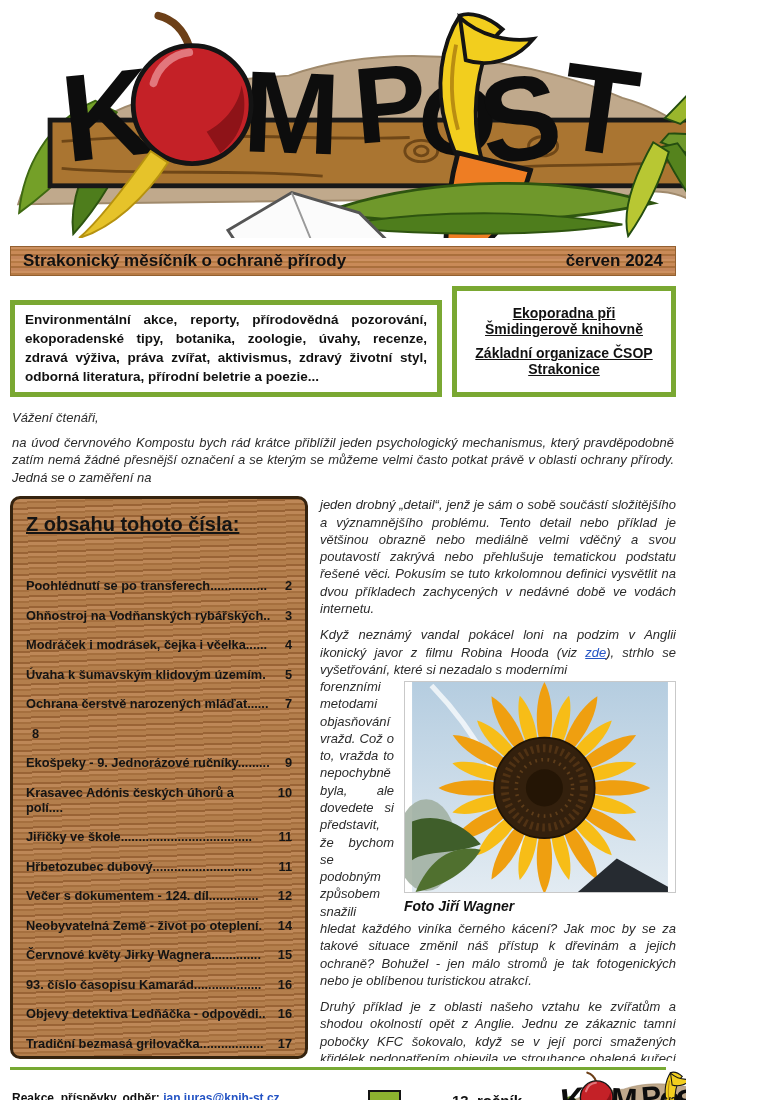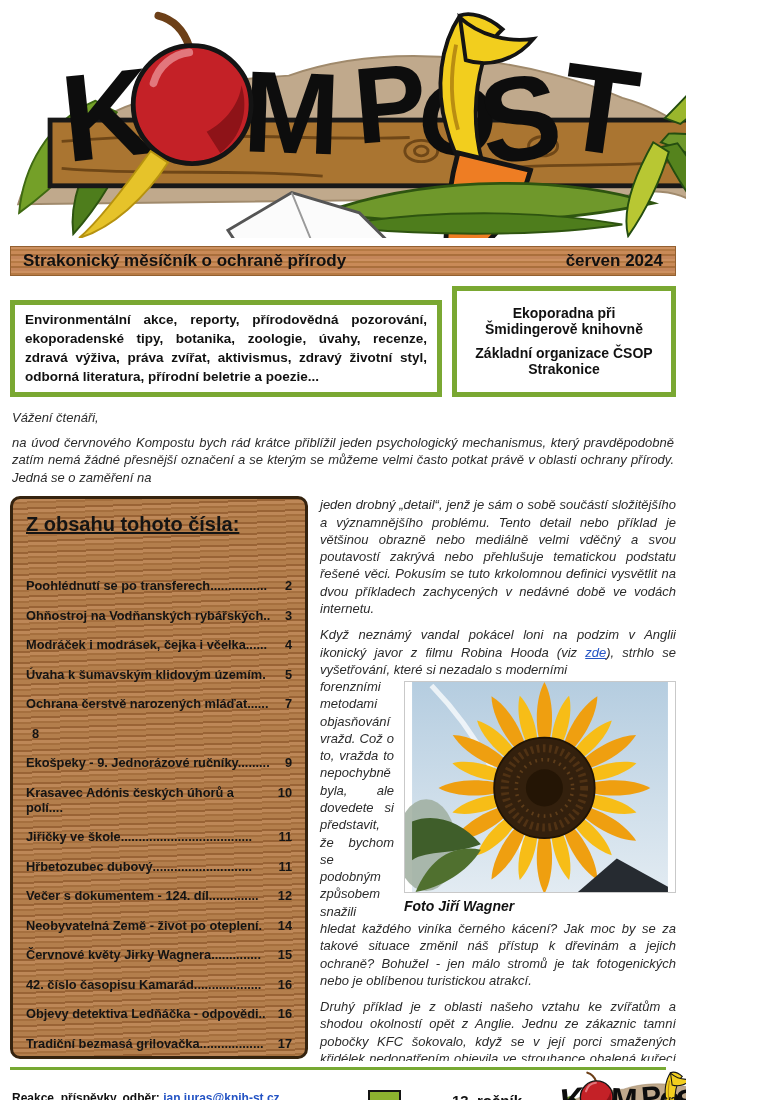--- a/index.html
+++ b/index.html
@@ -14,21 +14,21 @@
         #c4865a 9px,#c4865a 12px);}
   .titlebar{margin:8px 10px 0;height:30px;display:flex;justify-content:space-between;
         align-items:center;padding:0 12px;font-weight:bold;font-size:17px;
         border:1px solid #936030;box-sizing:border-box;}
   
   .boxes{display:flex;gap:10px;margin:10px 10px 0;}
   .gbox{border:5px solid #7aa832;background:#fff;box-sizing:border-box;}
   .gbox.topics{width:432px;padding:5px 10px;font-weight:bold;font-size:13.5px;
         line-height:1.42;text-align:justify;margin-top:14px;}
   .gbox.publisher{flex:1;display:flex;flex-direction:column;justify-content:space-evenly;
-        text-align:center;font-weight:bold;font-size:14px;padding:6px 8px;}
+        text-align:center;font-weight:bold;font-size:14px;padding:6px 8px;text-decoration:underline;}
   
   .ital{font-style:italic;color:#2b2b2b;}
   .salutation{margin:13px 12px 0;font-size:13px;}
   .lead{margin:9px 12px 0;font-size:13px;line-height:1.35;text-align:justify;}
   
   .main{display:flex;gap:12px;margin:10px 10px 0;height:565px;overflow:hidden;}
   .toc{width:298px;height:563px;box-sizing:border-box;flex:none;
        border:3px solid #35230f;border-radius:10px;padding:12px 13px 19px;
        background:repeating-linear-gradient(178deg,
          #bd8757 0px,#bd8757 3px,#a56f3e 3px,#a56f3e 5px,
@@ -196,21 +196,21 @@
           </li>
           <li>
             <span>Neobyvatelná Země - život po oteplení.</span>
             <span class="pg">14</span>
           </li>
           <li>
             <span>Červnové květy Jirky Wagnera..............</span>
             <span class="pg">15</span>
           </li>
           <li>
-            <span>42. číslo časopisu Kamarád...................</span>
+            <span>93. číslo časopisu Kamarád...................</span>
             <span class="pg">16</span>
           </li>
           <li>
             <span>Objevy detektiva Ledňáčka - odpovědi..</span>
             <span class="pg">16</span>
           </li>
           <li>
             <span>Tradiční bezmasá grilovačka..................</span>
             <span class="pg">17</span>
           </li>

